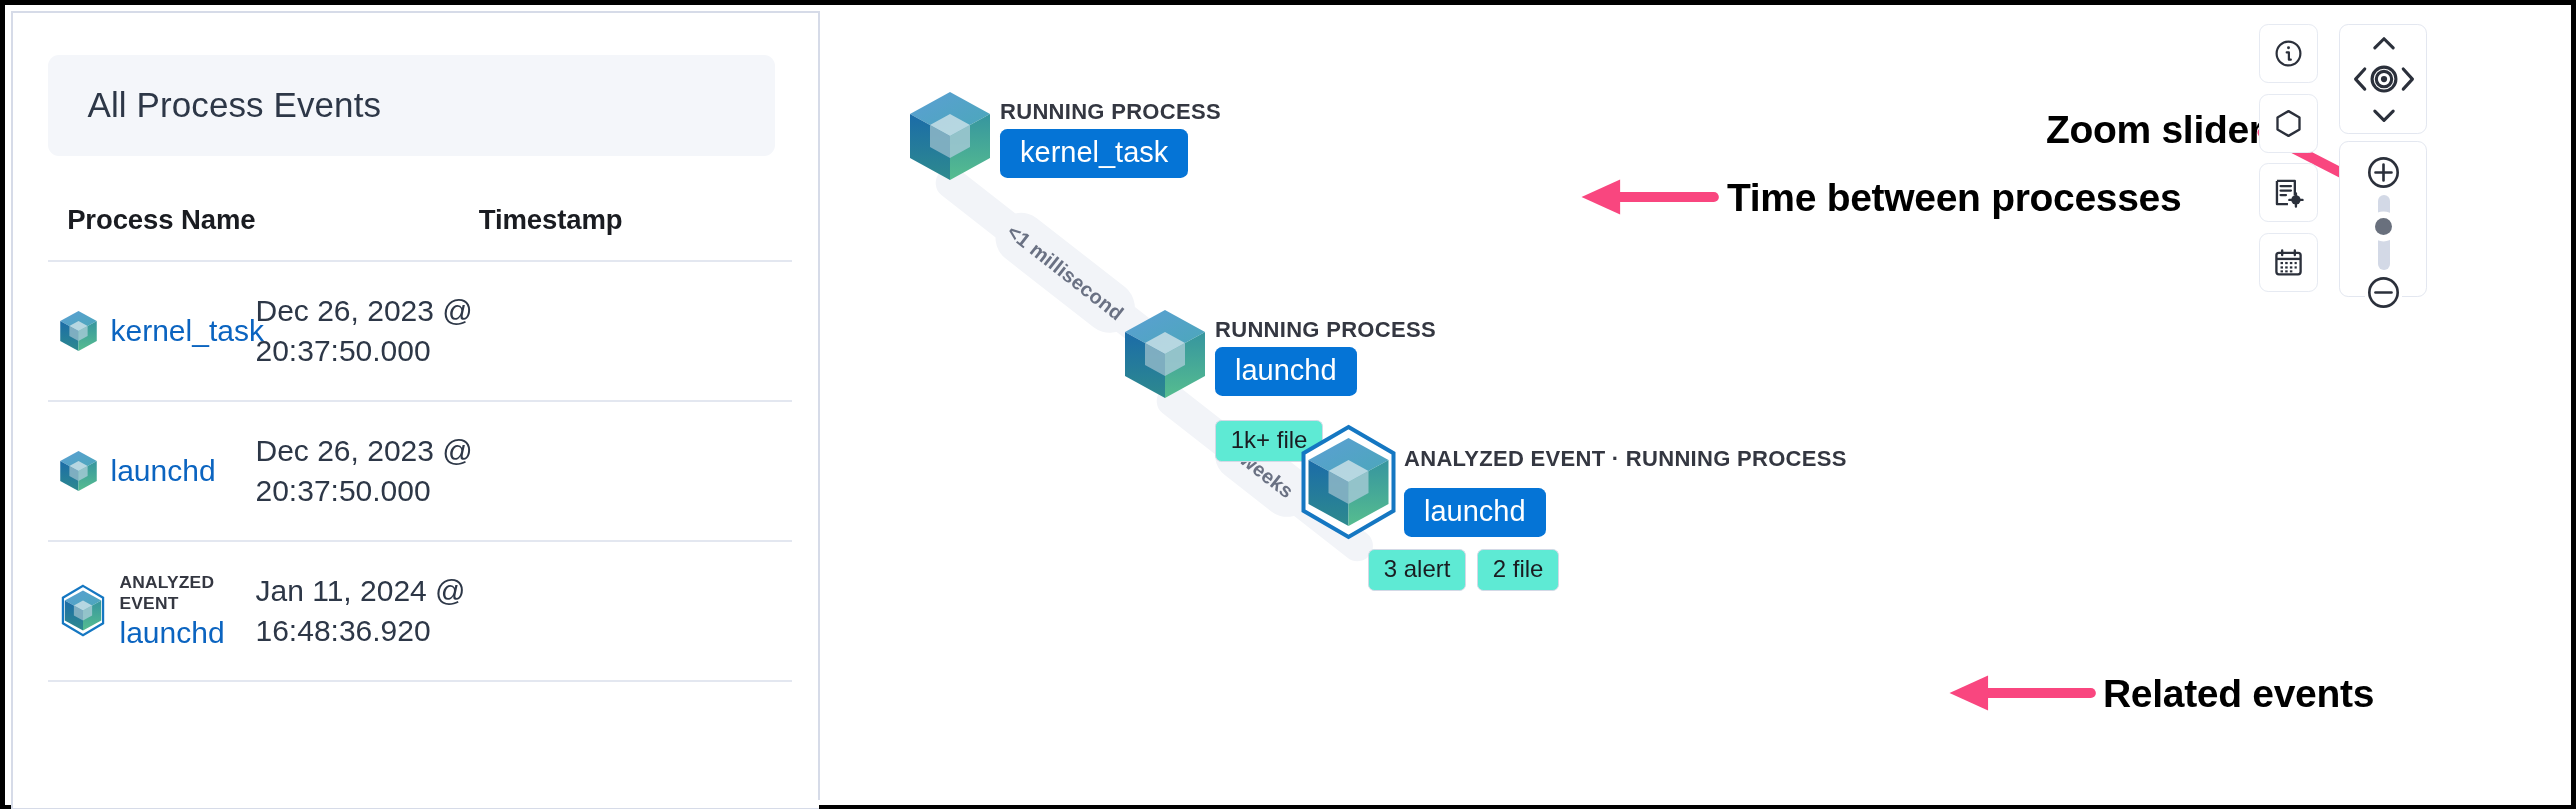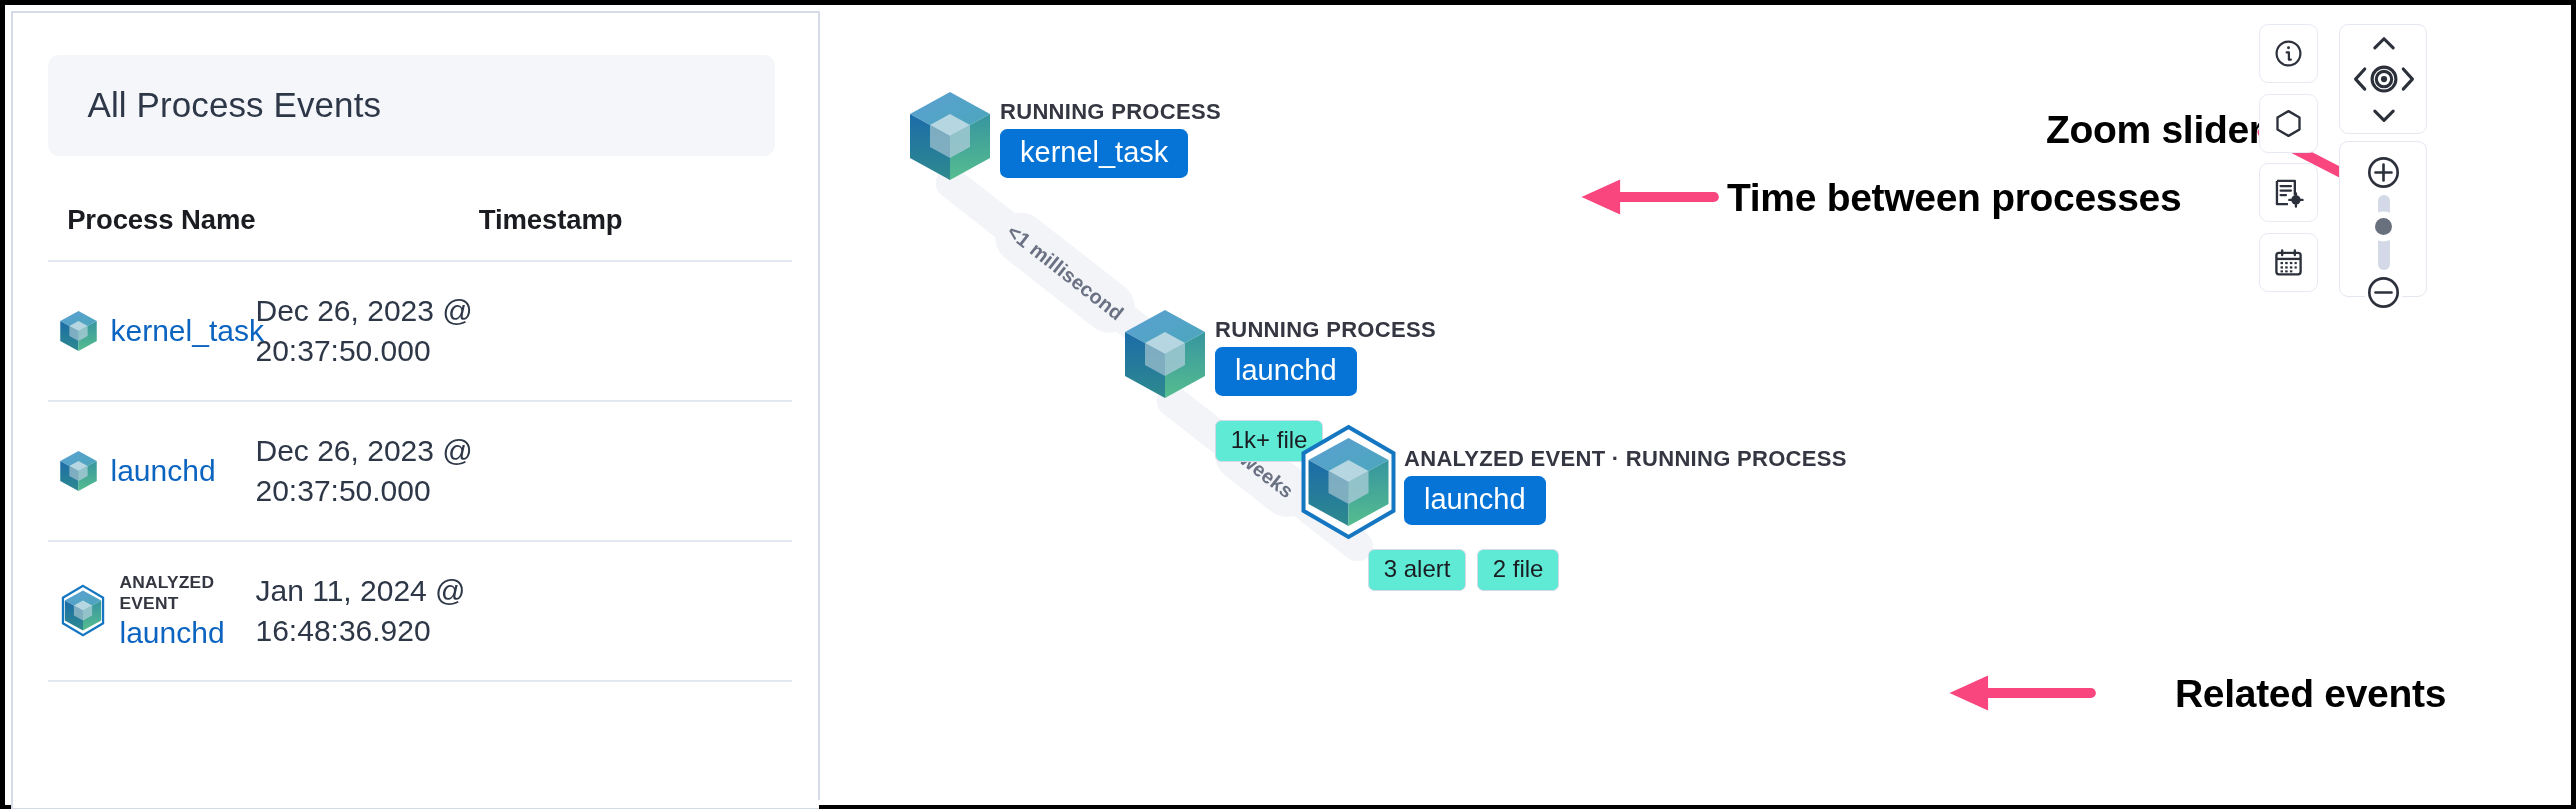--- a/index.html
+++ b/index.html
@@ -287,21 +287,21 @@
             <g transform="translate(5,6)">
               <path d="M21 1 L41 12 L21 23 L1 12 Z" fill="url(#tl1)"></path>
               <path d="M1 12 L21 23 L21 45 L1 34 Z" fill="url(#ll1)"></path>
               <path d="M41 12 L41 34 L21 45 L21 23 Z" fill="url(#rl1)"></path>
               <path d="M21 12 L31 17.5 L21 23 L11 17.5 Z" fill="#bcd9e3" opacity=".95"></path>
               <path d="M11 17.5 L21 23 L21 34 L11 28.5 Z" fill="#88b4c4" opacity=".9"></path>
               <path d="M31 17.5 L31 28.5 L21 34 L21 23 Z" fill="#9cc6cf" opacity=".9"></path>
             </g>
           </svg>
         </span>
-        <div class="meta" style="left:108px;top:22px;">
+        <div class="meta" style="left:108px;top:22px;gap:12px;">
           <div class="kicker">ANALYZED EVENT · RUNNING PROCESS</div>
           <div class="name-pill">launchd</div>
         </div>
         <div class="badges" style="left:72px;top:125px;">
           <span class="badge">3 alert</span>
           <span class="badge">2 file</span>
         </div>
       </div>
 
       <div class="annot" style="left:1226px;top:97px;">Zoom slider</div>
@@ -309,21 +309,21 @@
         <line x1="6" y1="8" x2="158" y2="86" stroke="#f9467f" stroke-width="11" stroke-linecap="round"></line>
         <path d="M182 98 L144 74 L150 98 Z" fill="#f9467f"></path>
       </svg>
 
       <div class="annot" style="left:907px;top:165px;">Time between processes</div>
       <svg class="arrow" style="left:756px;top:163px;" width="147" height="46" viewBox="0 0 160 50">
         <line x1="150" y1="25" x2="38" y2="25" stroke="#f9467f" stroke-width="11" stroke-linecap="round"></line>
         <path d="M6 25 L48 6 L48 44 Z" fill="#f9467f"></path>
       </svg>
 
-      <div class="annot" style="left:1319px;top:661px;margin-left:36px;">Related events</div>
+      <div class="annot" style="left:1247px;top:661px;margin-left:36px;">Related events</div>
       <svg class="arrow" style="left:1124px;top:659px;" width="156" height="46" viewBox="0 0 170 50">
         <line x1="160" y1="25" x2="40" y2="25" stroke="#f9467f" stroke-width="11" stroke-linecap="round"></line>
         <path d="M6 25 L48 6 L48 44 Z" fill="#f9467f"></path>
       </svg>
 
       <div id="toolbar" style="left:0;top:0;width:100%;height:100%;">
 
         <div class="tb-btn" style="left:1439px;top:13px;width:59px;height:59px;">
           <svg width="31" height="31" viewBox="0 0 24 24">
             <circle cx="12" cy="12" r="9.2" fill="none" stroke="#2b303b" stroke-width="1.7"></circle>

